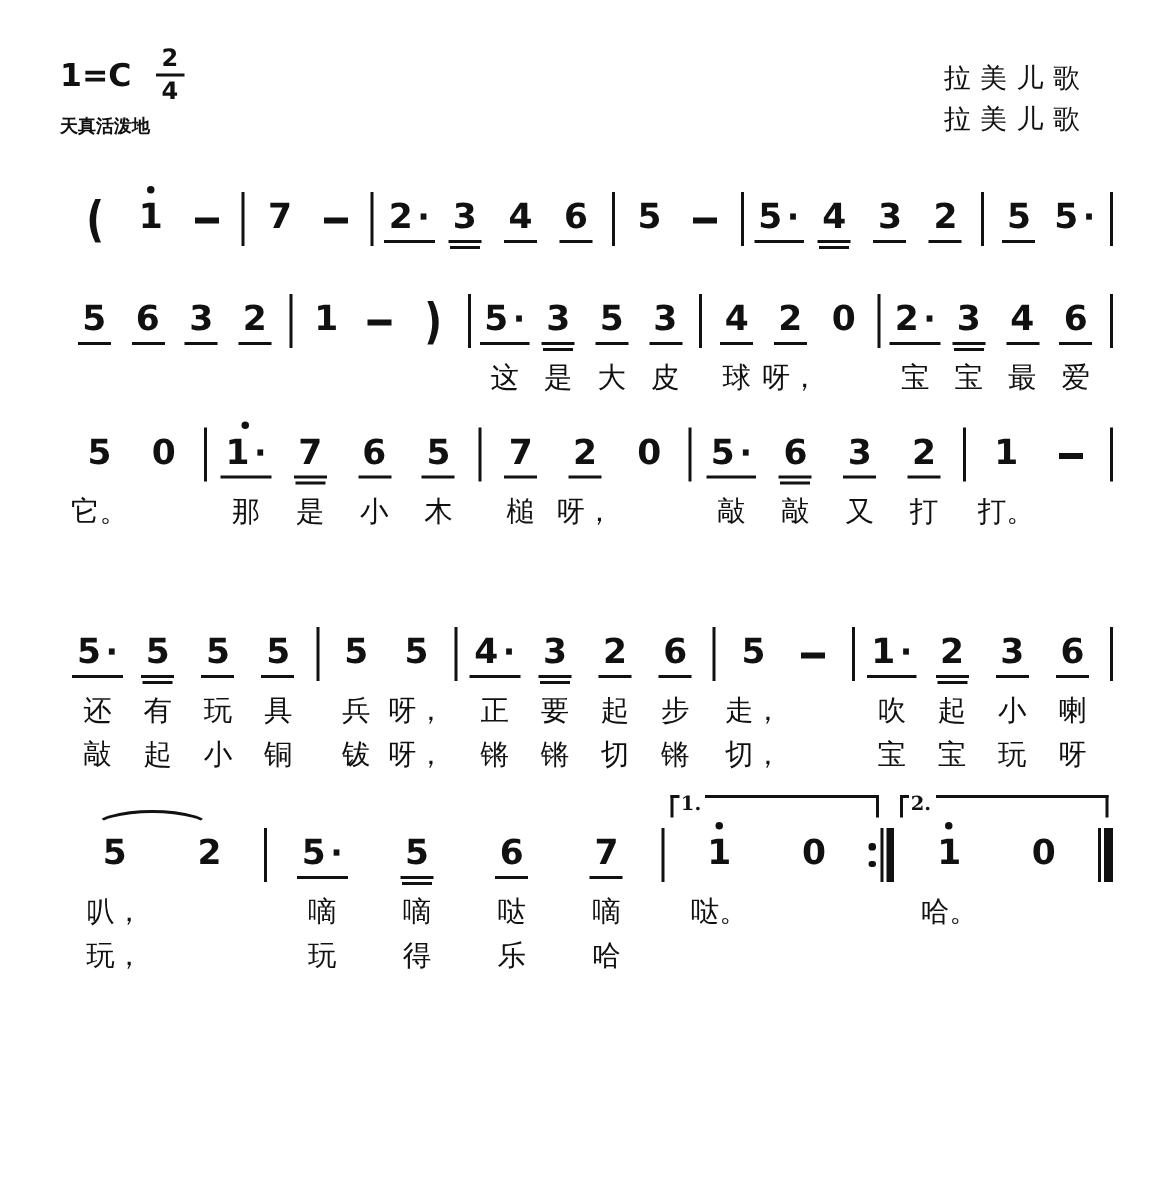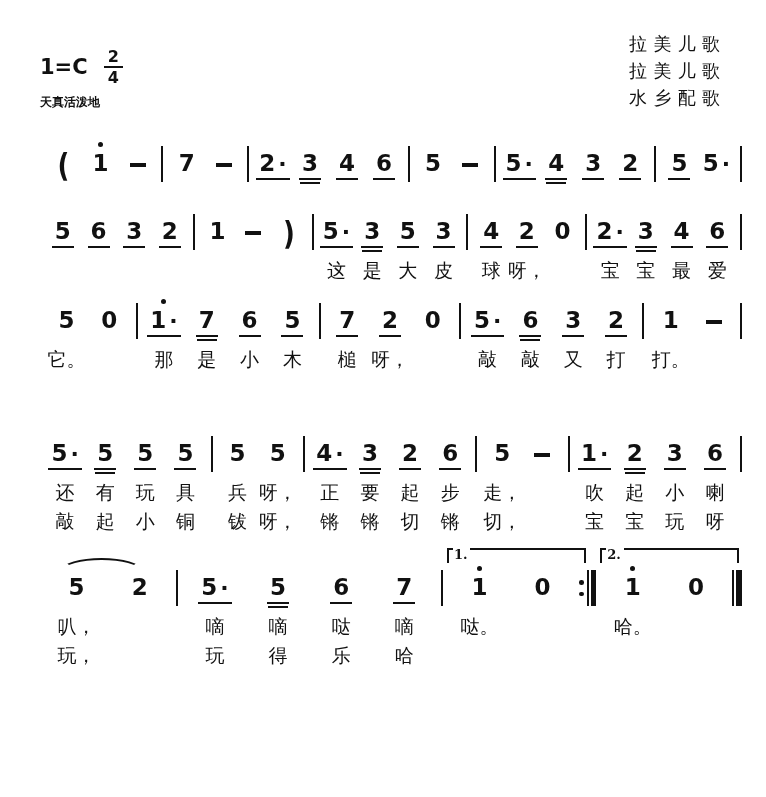--- a/index.html
+++ b/index.html
@@ -69,21 +69,20 @@
         <span class="timesig">
           <span class="num">2</span>
           <span class="den">4</span>
         </span>
       </div>
       <div class="tempo">天真活泼地</div>
     </div>
     <div class="credits">
       <div>拉美儿歌</div>
       <div>拉美儿歌</div>
-      <div>水乡配歌</div>
     </div>
   </div>
 
   <div id="score">
       <div class="score-line line0">
         <div class="measure" style="flex: 3 1 0px;">
           <div class="tokcol">
             <div class="note-area">
               <div class="dotrow"></div>
               <div class="glyphrow">

